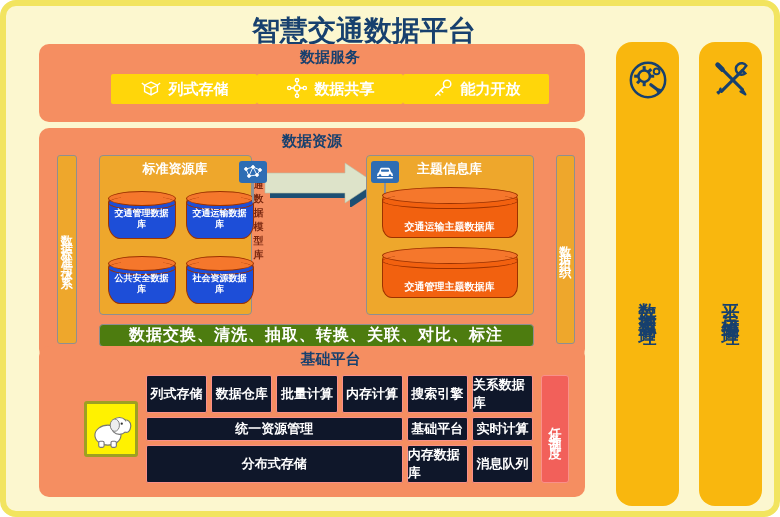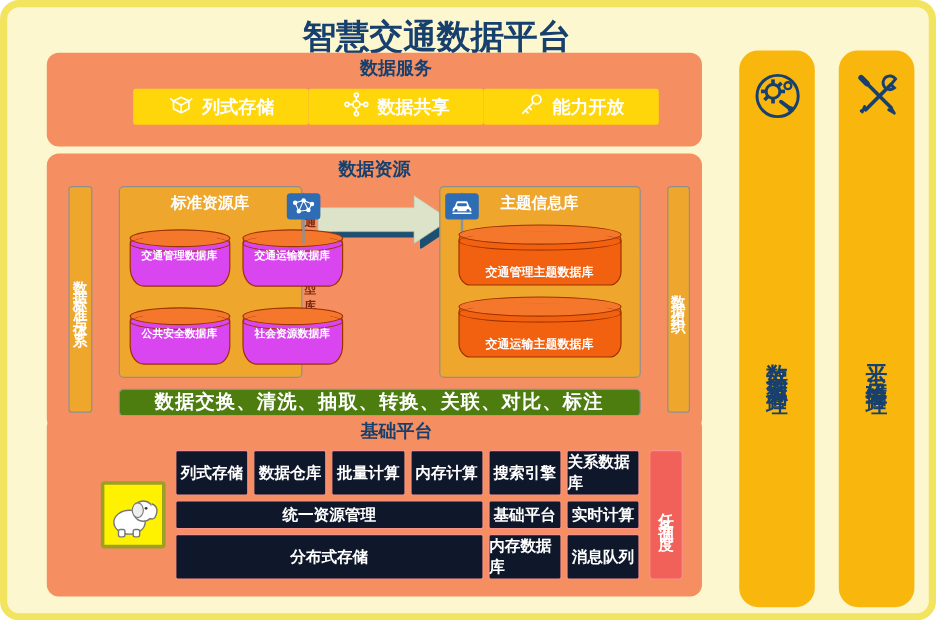--- a/index.html
+++ b/index.html
@@ -23,21 +23,21 @@
           display:flex; align-items:center; justify-content:center; color:#fff;
           font-weight:bold; font-size:12px; }
   .vtext { writing-mode:vertical-rl; text-orientation:upright; letter-spacing:7px; line-height:1; }
   .res-main { flex:1; display:flex; flex-direction:column; }
   .res-top { flex:1; display:flex; justify-content:space-between; }
   .gold-box { background:#EEA72C; border:1px solid #8f8f8f; border-radius:4px; height:160px; }
   .gold-title { text-align:center; color:#fff; font-weight:bold; font-size:13px; padding-top:4px; }
   .std-box { width:153px; }
   .std-grid { display:grid; grid-template-columns:1fr 1fr; column-gap:10px; row-gap:16px;
               justify-items:center; padding:12px 8px 0 8px; }
-  .db-cyl { position:relative; width:84px; height:42px; background:#d946ef;
+  .db-cyl { position:relative; width:68px; height:42px; background:#1d4ed8;
             border:1px solid #9C3200; border-radius:6px 6px 12px 12px / 6px 6px 16px 16px;
             margin-top:7px; }
   .db-cyl::before { content:""; position:absolute; top:-7px; left:-1px; right:-1px; height:13px;
             background:#F5772C; border:1px solid #9C3200; border-radius:50%; }
   .db-cyl::after { content:""; position:absolute; top:-2px; left:-1px; right:-1px; height:13px;
             border:1px solid #9C3200; border-top:none; border-radius:50%; }
   .db-label { position:absolute; z-index:2; top:10px; left:2px; right:2px; text-align:center;
             color:#fff; font-weight:bold; font-size:9px; line-height:1.2; }
   .mid-col { width:114px; display:flex; flex-direction:row; align-items:flex-start; padding-top:4px; }
   .model-cyl { position:relative; width:56px; height:36px; margin-top:8px;
@@ -188,24 +188,24 @@
                     <circle cx="17" cy="12.5" r="1.3" fill="#2E6DB4"></circle>
                   <rect x="4" y="14" width="16" height="1.4" rx="0.7" fill="#fff"></rect>
                 </svg>
               </div>
             </div>
             <div class="mid-label">交通算法库</div>
           </div>
           <div class="gold-box theme-box">
             <div class="gold-title">主题信息库</div>
             <div class="wide-cyl">
+              <div class="wide-label">交通运输主题数据库</div>
+            </div>
+            <div class="wide-cyl">
               <div class="wide-label">交通管理主题数据库</div>
-            </div>
-            <div class="wide-cyl">
-              <div class="wide-label">交通运输主题数据库</div>
             </div>
           </div>
         </div>
         <div class="process-bar">数据交换、清洗、抽取、转换、关联、对比、标注</div>
       </div>
       <div class="vbar">
         <span class="vtext">数据组织</span>
       </div>
     </div>
   </div>

